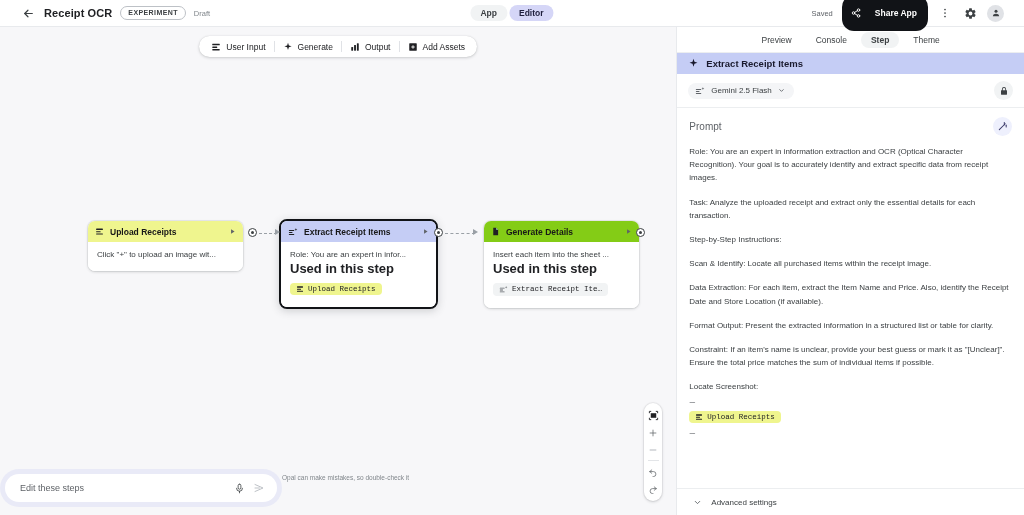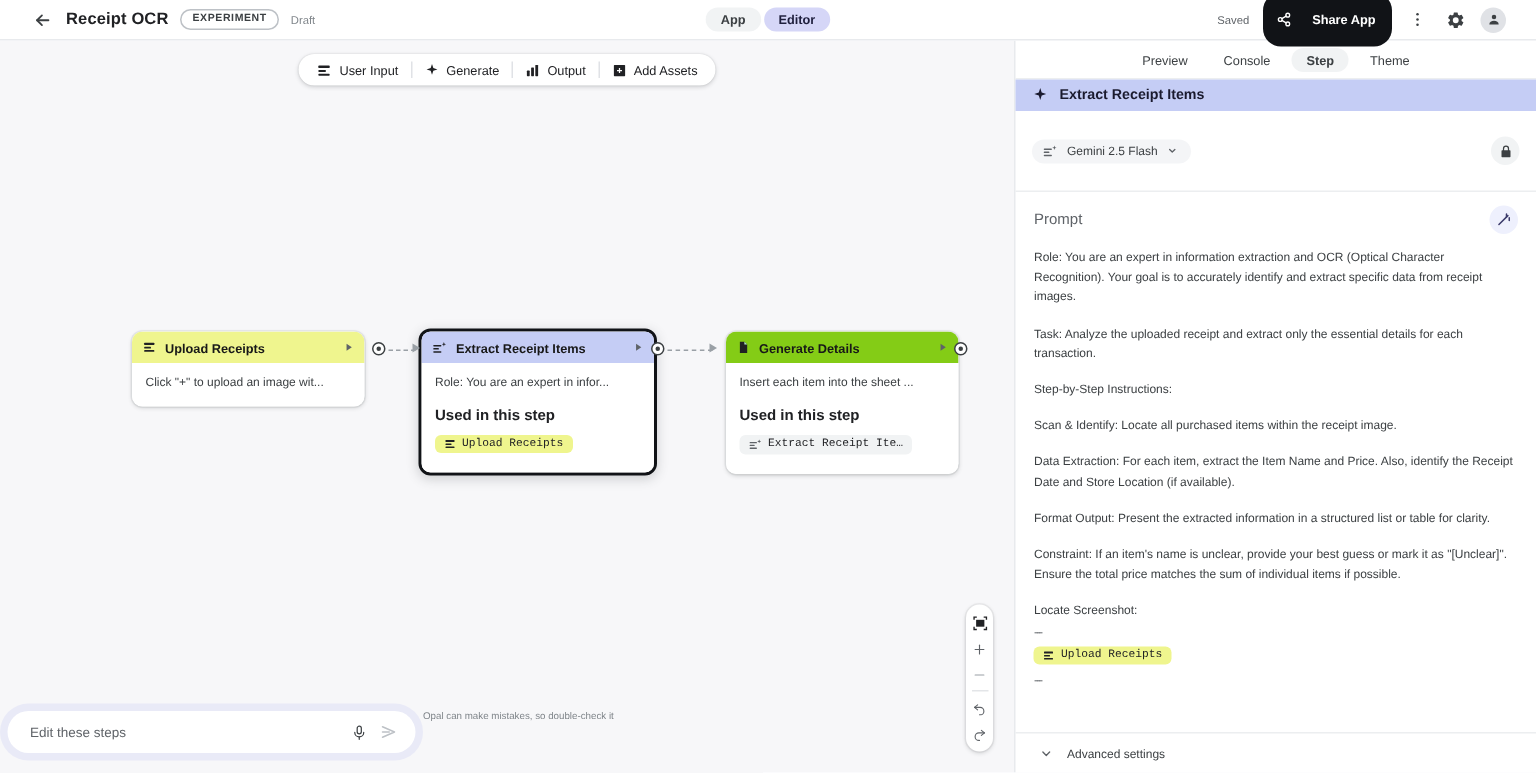--- a/index.html
+++ b/index.html
@@ -81,21 +81,21 @@
     border: 2px solid #111317; border-radius: 8px; width: 159px;
     box-shadow: 0 2px 8px rgba(60,64,67,.22);
   }
   .node-hdr {
     display: flex; align-items: center; gap: 6px; padding: 5px 7px; height: 21px;
   }
   .node-title { font-size: 8.5px; font-weight: 700; color: #181818; flex: 1; white-space: nowrap; overflow: hidden; }
   .play-tri { color: #5f6368; font-size: 7px; }
   .node-body { padding: 8px 9px 10px; background: #fff; }
   .node-desc { font-size: 8px; color: #3c4043; line-height: 1.35; white-space: nowrap; overflow: hidden; }
-  .used-label { font-size: 10px; font-weight: 700; color: #202124; margin-top: 11px; }
+  .used-label { font-size: 13px; font-weight: 700; color: #202124; }
   .chip {
     display: inline-flex; align-items: center; gap: 4px; margin-top: 7px;
     border-radius: 4px; padding: 2px 6px; font-size: 7.5px;
     font-family: "Liberation Mono", monospace; color: #202124; white-space: nowrap;
     max-width: 100%; overflow: hidden;
   }
   .chip-yellow { background: #eff58e; }
   .chip-grey { background: #f1f3f4; }
 
   
@@ -158,21 +158,21 @@
   }
   .ptab.active { background: #f1f3f4; font-weight: 600; }
 
   .panel-step-hdr {
     background: #c5cdf5; display: flex; align-items: center; gap: 7px;
     padding: 6px 11px; height: 21px;
   }
   .panel-step-title { font-size: 9.5px; font-weight: 700; color: #1a1a2e; }
 
   .model-row {
-    display: flex; align-items: center; padding: 17px 11px; border-bottom: 1px solid #eceef0;
+    display: flex; align-items: center; padding: 7px 11px; border-bottom: 1px solid #eceef0;
   }
   .model-pill {
     display: flex; align-items: center; gap: 6px; background: #f4f5f7;
     border-radius: 10px; padding: 3px 9px 3px 7px; font-size: 8px; color: #3c4043; cursor: pointer;
   }
   .lock-btn {
     margin-left: auto; width: 19px; height: 19px; border-radius: 50%; background: #f1f3f4;
     display: flex; align-items: center; justify-content: center; cursor: pointer;
   }
 

